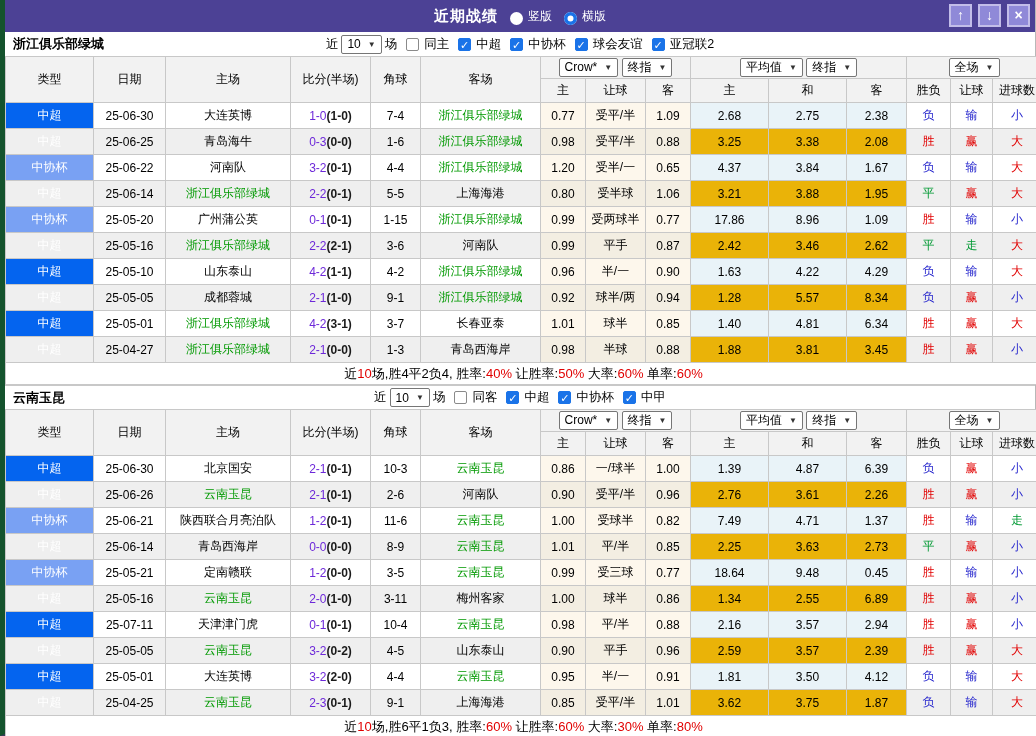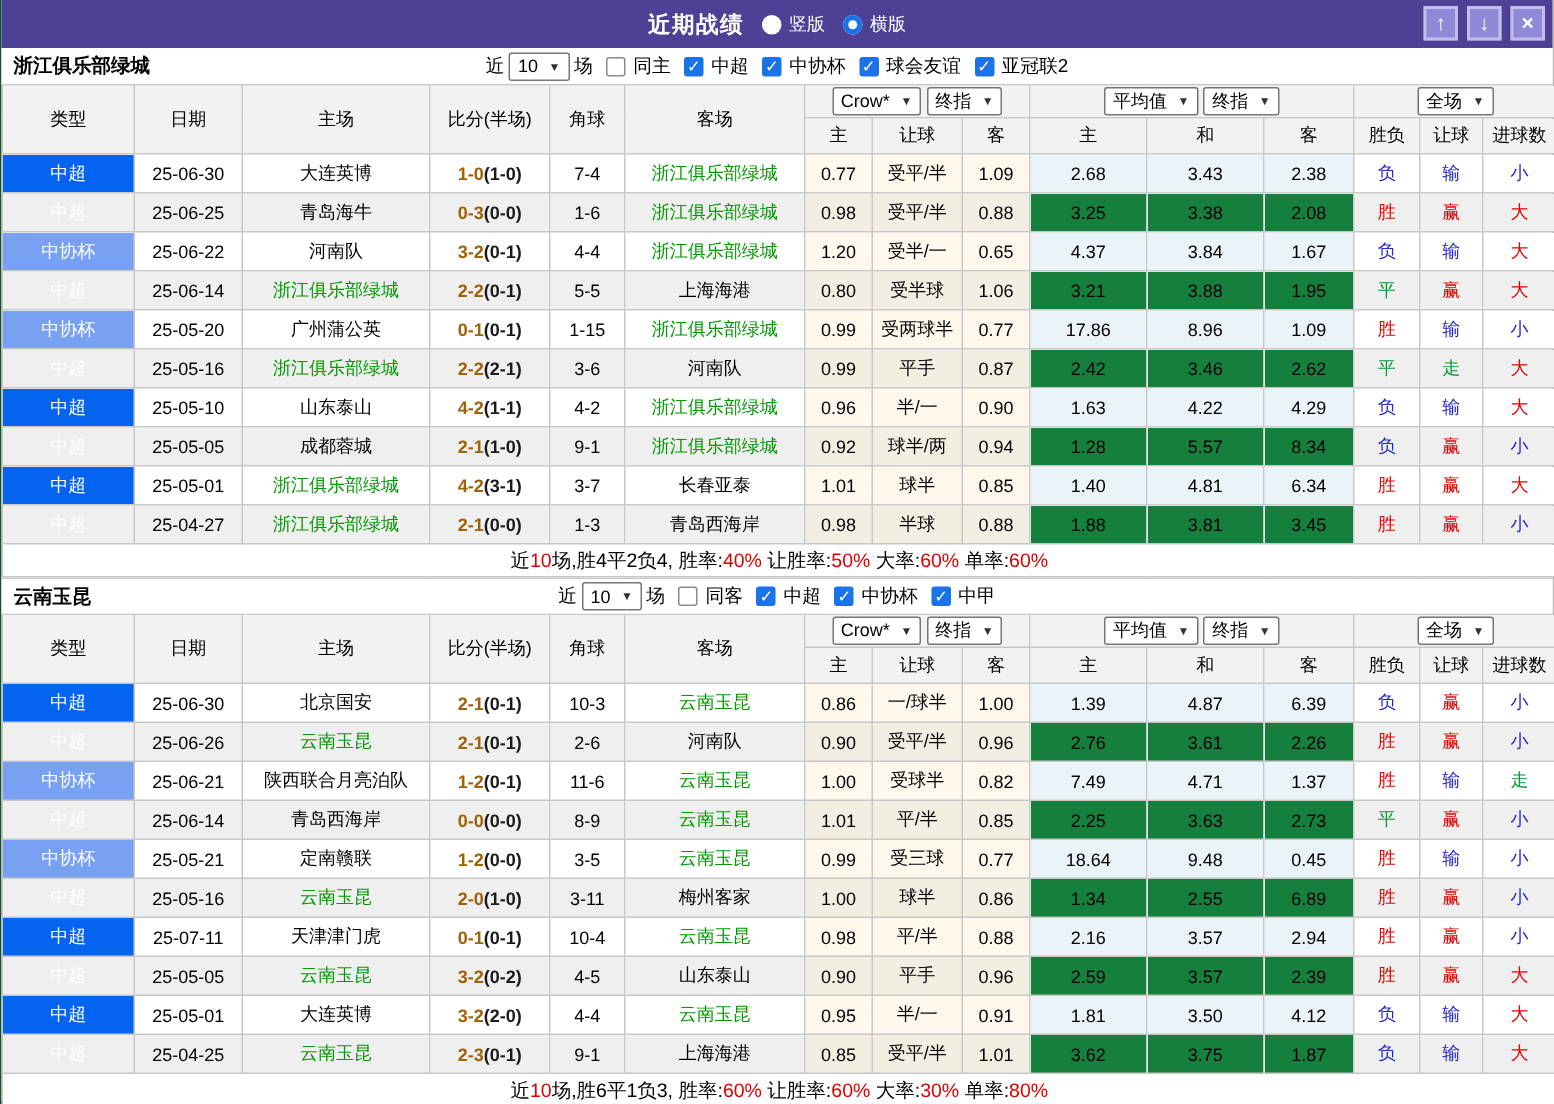--- a/index.html
+++ b/index.html
@@ -2,27 +2,27 @@
 <html><head>
 <meta charset="utf-8">
 <style>
   * { box-sizing: border-box; }
   html,body { margin:0; padding:0; }
   body {
     width:1036px; height:736px; overflow:hidden;
     font-family:"Liberation Sans","DejaVu Sans",sans-serif;
     background:#fff; color:#000;
   }
-  .app { width:1036px; height:736px; border-left:1px solid #14532d; border-right:1px solid #b8b8b8; border-bottom:2px solid #3a3a5c; }
+  .app { width:1036px; height:736px; border-left:5px solid #14532d; border-right:1px solid #b8b8b8; border-bottom:2px solid #3a3a5c; }
 
   
   .titlebar { position:relative; height:32px; background:#4c4195; display:flex; align-items:center; }
   .title-center { position:absolute; left:0; right:0; display:flex; justify-content:center; align-items:center; gap:12px; color:#fff; }
   .page-title { font-size:15px; font-weight:bold; letter-spacing:1px; }
-  .radio-label { display:flex; align-items:center; gap:5px; font-size:12px; color:#fff; cursor:pointer; }
+  .radio-label { display:flex; align-items:flex-end; gap:5px; font-size:12px; color:#fff; cursor:pointer; }
   .radio { width:13px; height:13px; border-radius:50%; background:#fff; flex:0 0 auto; }
   .radio.checked { box-shadow:inset 0 0 0 3.5px #1a73e8; }
   .title-buttons { position:absolute; right:5px; top:4px; display:flex; gap:6px; }
   .tbtn { width:23px; height:23px; background:#8f89d8; border:2px solid #c2bde9;
           color:#fff; font-weight:bold; font-size:14px; line-height:19px; text-align:center; cursor:pointer; }
 
   
   .filter-row { position:relative; height:24px; display:flex; align-items:center; justify-content:center; background:#fff; }
   .team-name { position:absolute; left:8px; font-size:13px; font-weight:bold; }
   .filter-controls { display:flex; align-items:center; gap:3px; font-size:12.5px; }
@@ -37,28 +37,28 @@
   table { border-collapse:collapse; table-layout:fixed; width:1036px; font-size:12px; }
   th,td { border:1px solid #c8c8c8; text-align:center; padding:0 2px; white-space:nowrap; overflow:hidden; }
   thead th { background:#f2f2f2; font-weight:normal; font-size:12px; }
   thead tr.selrow th { height:22px; }
   thead tr.subrow th { height:24px; }
   tbody td { height:26px; background:#fff; }
   tbody tr.row-even td { background:#efefef; }
   td.c-crow { background:#fdf7ec;margin-left:10px; }
   tr.row-even td.c-crow { background:#f3eee2; }
   td.c-avg { background:#e9f3f8; }
-  tr.row-even td.c-avg { background:#15803d; }
+  tr.row-even td.c-avg { background:#eab308; }
   td.type-csl { background:#0464ef; color:#fff; }
   td.type-cup { background:#79a1f3; color:#fff; }
   .t-r { color:#e10000; }
   .t-b { color:#2626cd; }
   .t-g { color:#009933; }
   .team-green { color:#009900; }
-  .score-ft { color:#a16207;font-weight:bold; }
+  .score-ft { color:#6d28d9; }
   .score-ht { color:#1a1a1a;font-weight:bold; }
   td.summary-cell { height:22px; font-size:13px; background:#fff; }
   .section2-sep { border-top:1px solid #c8c8c8; }
 </style>
 </head>
 <body>
 
 <div class="app">
   <div class="titlebar">
     <div class="title-center">
@@ -162,21 +162,21 @@
             <td class="type-csl">中超</td>
             <td>25-06-30</td>
             <td><span>大连英博</span></td>
             <td><span class="score-ft">1-0</span><span class="score-ht">(1-0)</span></td>
             <td>7-4</td>
             <td><span class="team-green">浙江俱乐部绿城</span></td>
             <td class="c-crow">0.77</td>
             <td class="c-crow">受平/半</td>
             <td class="c-crow">1.09</td>
             <td class="c-avg">2.68</td>
-            <td class="c-avg">3.43</td>
+            <td class="c-avg">2.75</td>
             <td class="c-avg">2.38</td>
             <td><span class="t-b">负</span></td>
             <td><span class="t-b">输</span></td>
             <td><span class="t-b">小</span></td>
           </tr>
           <tr class="row-even">
             <td class="type-csl">中超</td>
             <td>25-06-25</td>
             <td><span>青岛海牛</span></td>
             <td><span class="score-ft">0-3</span><span class="score-ht">(0-0)</span></td>

